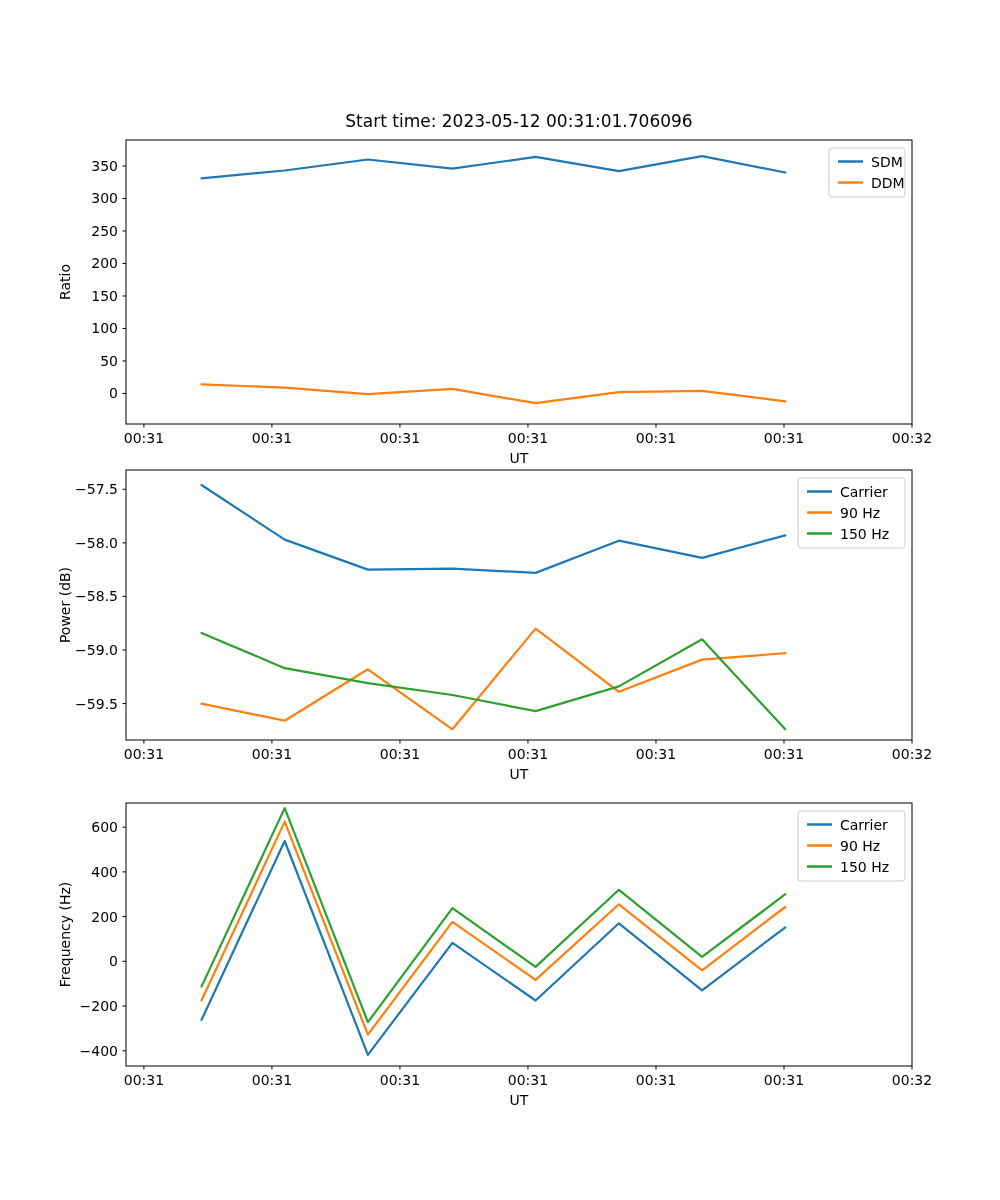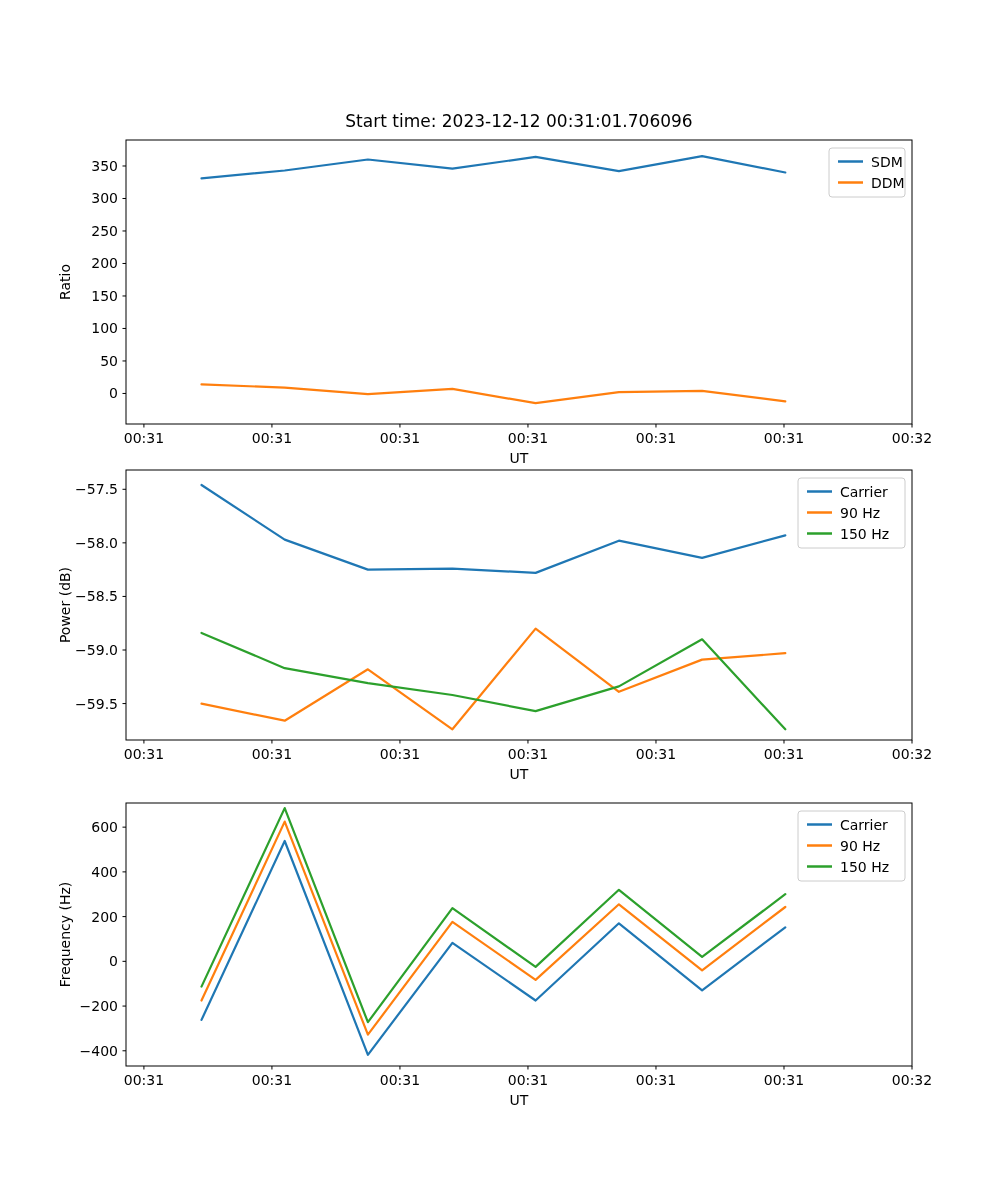--- a/index.html
+++ b/index.html
@@ -27,21 +27,21 @@
   }
   svg text {
     font-family: "DejaVu Sans", "Liberation Sans", sans-serif;
     fill: #000000;
   }
 </style>
 </head>
 <body>
 
 <div class="figure">
-  <div class="figure-title">Start time: 2023-12-12 00:31:01.706096</div>
+  <div class="figure-title">Start time: 2023-05-12 00:31:01.706096</div>
   <svg id="charts" width="1000" height="1200" viewBox="0 0 1000 1200" xmlns="http://www.w3.org/2000/svg">
       <g>
         <line x1="143.92182410423453" y1="424" x2="143.92182410423453" y2="427.5" stroke="#000000" stroke-width="1"></line>
         <text x="143.92182410423453" y="443" text-anchor="middle" font-size="14">00:31</text>
         <line x1="271.93485342019545" y1="424" x2="271.93485342019545" y2="427.5" stroke="#000000" stroke-width="1"></line>
         <text x="271.93485342019545" y="443" text-anchor="middle" font-size="14">00:31</text>
         <line x1="399.9478827361563" y1="424" x2="399.9478827361563" y2="427.5" stroke="#000000" stroke-width="1"></line>
         <text x="399.9478827361563" y="443" text-anchor="middle" font-size="14">00:31</text>
         <line x1="527.9609120521172" y1="424" x2="527.9609120521172" y2="427.5" stroke="#000000" stroke-width="1"></line>
         <text x="527.9609120521172" y="443" text-anchor="middle" font-size="14">00:31</text>

